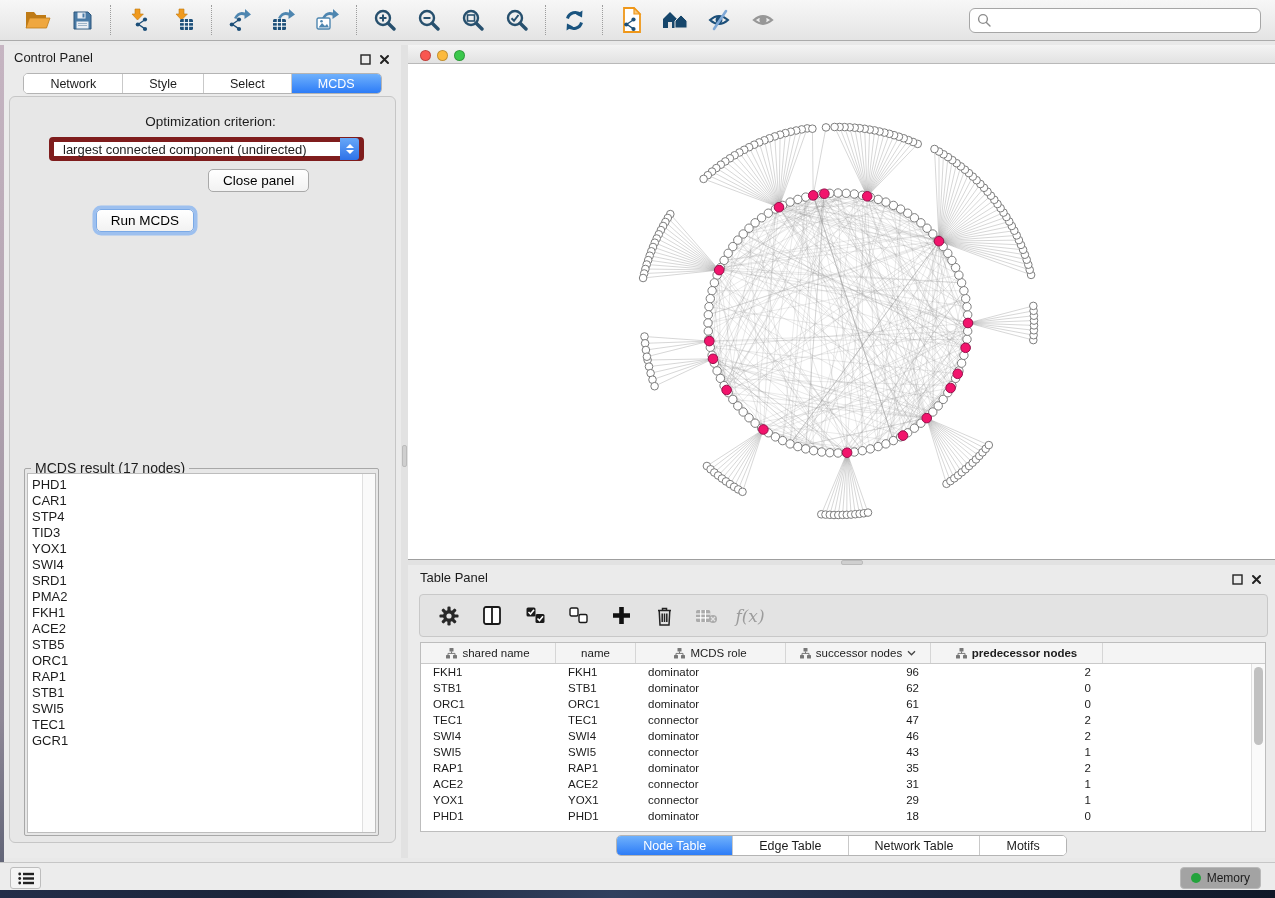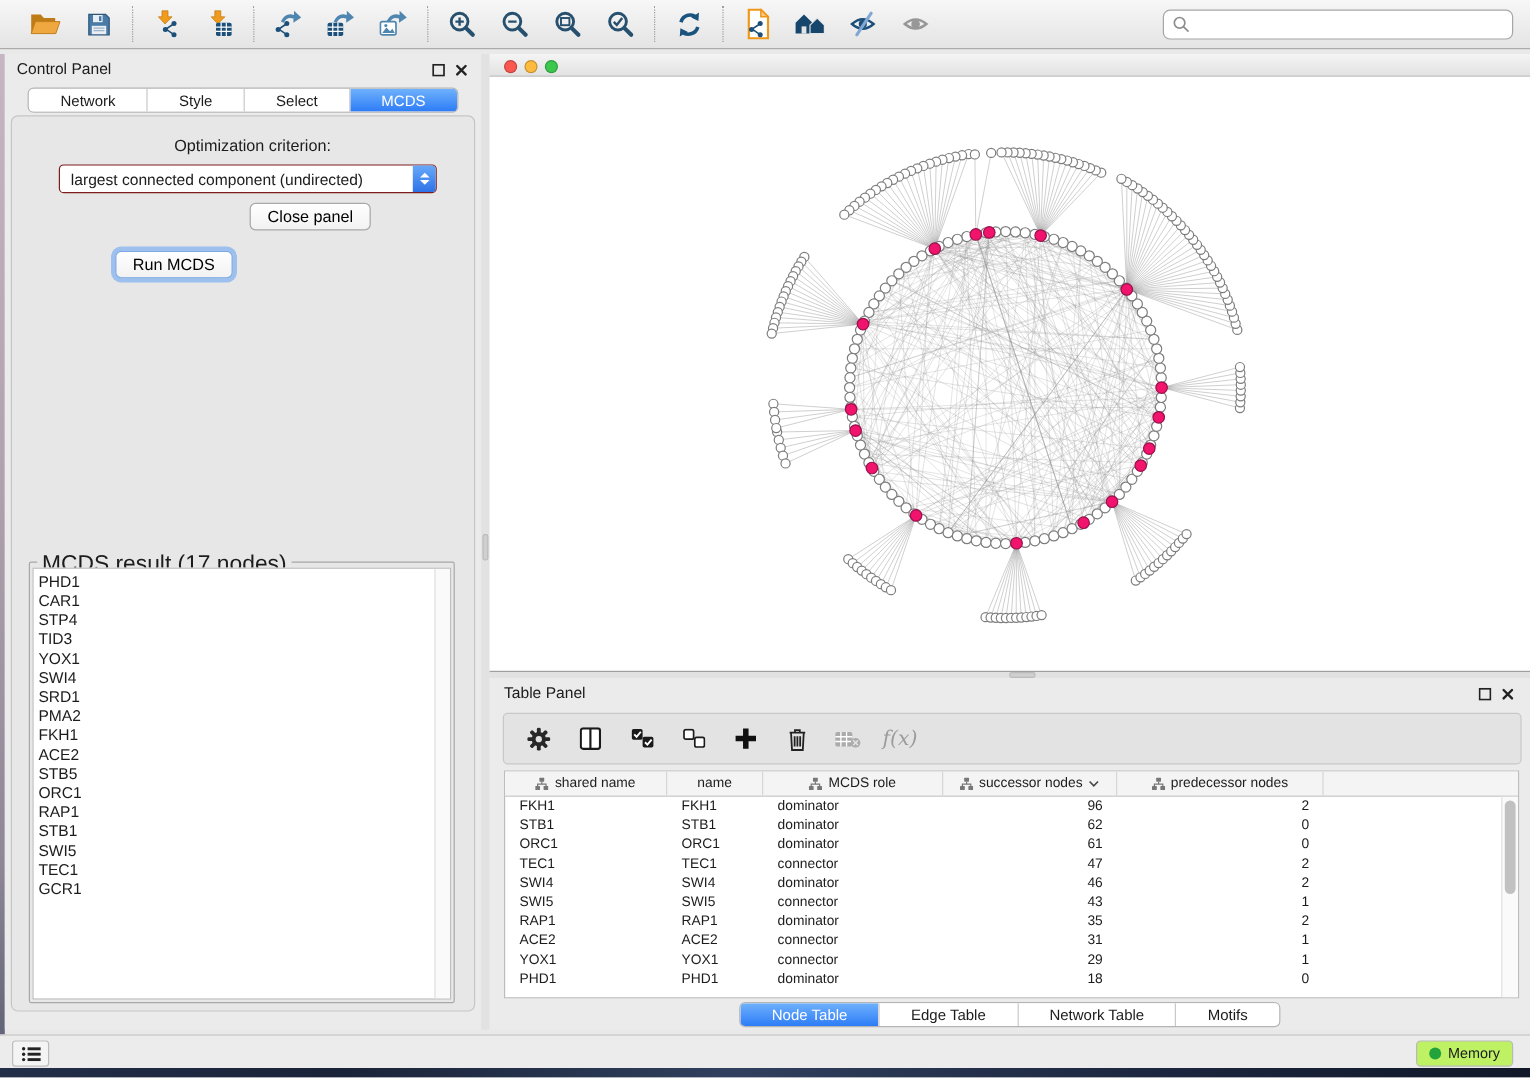--- a/index.html
+++ b/index.html
@@ -32,33 +32,33 @@
   .float-ic { position:absolute; top:6px; }
   .cp-tabs { position:absolute; left:0; right:0; top:28px; display:flex; justify-content:center; }
   .tabseg { display:flex; border:1px solid #b4b4b4; border-radius:5px; overflow:hidden; background:#fff; height:21px; }
   .tabseg .tab { padding:0 26px; font-size:12.5px; line-height:20px; background:#fff; border-left:1px solid #c9c9c9; cursor:default; }
   .tabseg .tab:first-child { border-left:none; }
   .tabseg .tab.sel { background:linear-gradient(#6fb1fc,#2d7cf7); color:#fff; }
   .cp-content { position:absolute; left:5px; right:5px; top:51px; bottom:15px;
     background:#e7e7e7; border:1px solid #c6c6c6; border-radius:6px; }
   .opt-label { position:absolute; left:16px; right:0; top:17px; text-align:center; font-size:13.5px; }
   .combo { position:absolute; left:39px; top:40px; width:315px; height:24px; background:#fff;
-    border:1px solid #7f1d1d; border-radius:4px; display:flex; align-items:center; }
+    border:5px solid #7f1d1d; border-radius:4px; display:flex; align-items:center; }
   .combo-text { flex:1; font-size:13px; padding-left:9px; white-space:nowrap; overflow:hidden; }
   .combo-cap { width:19px; height:22px; margin-right:0px; border-radius:0 3px 3px 0;
     background:linear-gradient(#67a8f8,#2e72e8); display:flex; flex-direction:column; align-items:center; justify-content:center; gap:2px; }
   .car { width:0; height:0; border-left:4px solid transparent; border-right:4px solid transparent; }
   .car.up { border-bottom:4px solid #fff; } .car.dn { border-top:4px solid #fff; }
   .btn { background:linear-gradient(#ffffff,#f2f2f2); border:1px solid #a9a9a9; border-radius:5px;
     font-size:13.5px; height:23px; padding:0 14px; font-family:"Liberation Sans",sans-serif; cursor:default; }
   .btn.focusring { border-color:#7aa9e6; box-shadow:0 0 0 3.5px rgba(97,160,245,.55);margin-top:40px; }
   .btn-row { position:absolute; left:0; right:0; top:72px; display:flex; justify-content:center; gap:14px; }
   .fieldset { position:absolute; left:14px; right:16px; top:371px; bottom:6px;
     border:1px solid #a8a8a8; border-radius:2px; }
-  .legend { position:absolute; left:6px; top:-9px; background:#e7e7e7; padding:0 4px; font-size:19px; }
+  .legend { position:absolute; left:6px; top:-9px; background:#e7e7e7; padding:0 4px; font-size:14px; }
   .mcds-list { position:absolute; left:2px; right:2px; top:4px; bottom:2px; background:#fff;
     border:1px solid #bdbdbd; overflow:hidden; }
   .mcds-scroll { position:absolute; right:0; top:0; bottom:0; width:13px; background:#fafafa; border-left:1px solid #e0e0e0; }
   .mcds-items { position:absolute; left:4px; top:3px; font-size:13px; line-height:16px; }
 
   
   .v-divider { left:401px; top:45px; width:7px; height:813px; background:#e2e2e2; }
   .v-grip { position:absolute; left:1px; top:400px; width:5px; height:22px; background:#cfcfcf; border:1px solid #bbb; border-radius:2px; }
 
   
@@ -87,21 +87,21 @@
   .td.num { text-align:right; }
   .t-scroll { position:absolute; right:0px; top:21px; bottom:0; width:14px; background:#fafafa; border-left:1px solid #e0e0e0; }
   .t-thumb { position:absolute; left:2px; top:3px; width:9px; height:78px; background:#c1c1c1; border-radius:5px; }
   .bottom-tabs { position:absolute; left:0; right:0; top:270px; display:flex; justify-content:center; }
   .bottom-tabs .tab { font-size:12.5px; line-height:20px; }
 
   
   .status-bar { left:0; top:862px; width:1275px; height:28px; background:#ececec; border-top:1px solid #c6c6c6; }
   .list-btn { position:absolute; left:10px; top:4px; width:31px; height:22px; background:#f4f4f4;
     border:1px solid #bdbdbd; border-radius:3px; display:flex; align-items:center; justify-content:center; }
-  .memory-btn { position:absolute; right:14px; top:4px; height:22px; background:#bef264; border:1px solid #b9b9b9;
+  .memory-btn { position:absolute; right:14px; top:4px; height:22px; background:#a3a3a3; border:1px solid #b9b9b9;
     border-radius:4px; display:flex; align-items:center; gap:6px; padding:0 10px; font-size:12px; }
   .mem-dot { width:10px; height:10px; border-radius:50%; }
 </style>
 </head>
 <body>
 
 <div class="abs toolbar">
   <div id="tb-groups" style="display:flex;align-items:center;">
       <div class="tb-group">
         <div class="tb-btn">
@@ -1162,21 +1162,21 @@
               <rect x="0" y="7" width="4" height="3.4" rx="0.5"></rect>
               <rect x="7" y="7" width="4" height="3.4" rx="0.5"></rect>
             </g>
             <path d="M5.5 3.4v2M2 7V5.4h7V7" stroke="#777" fill="none"></path>
           </svg>
           <span>successor nodes</span>
           <svg width="9" height="6" viewBox="0 0 9 6">
             <path d="M1 1.2 4.5 4.8 8 1.2" fill="none" stroke="#444" stroke-width="1.3"></path>
           </svg>
         </div>
-        <div class="th" style="width: 172px;">
+        <div class="th" style="width: 172px; font-weight: bold;">
           <svg width="11" height="11" viewBox="0 0 11 11">
             <g fill="#777">
               <rect x="3.5" y="0" width="4" height="3.4" rx="0.5"></rect>
               <rect x="0" y="7" width="4" height="3.4" rx="0.5"></rect>
               <rect x="7" y="7" width="4" height="3.4" rx="0.5"></rect>
             </g>
             <path d="M5.5 3.4v2M2 7V5.4h7V7" stroke="#777" fill="none"></path>
           </svg>
           <span>predecessor nodes</span>
         </div>

